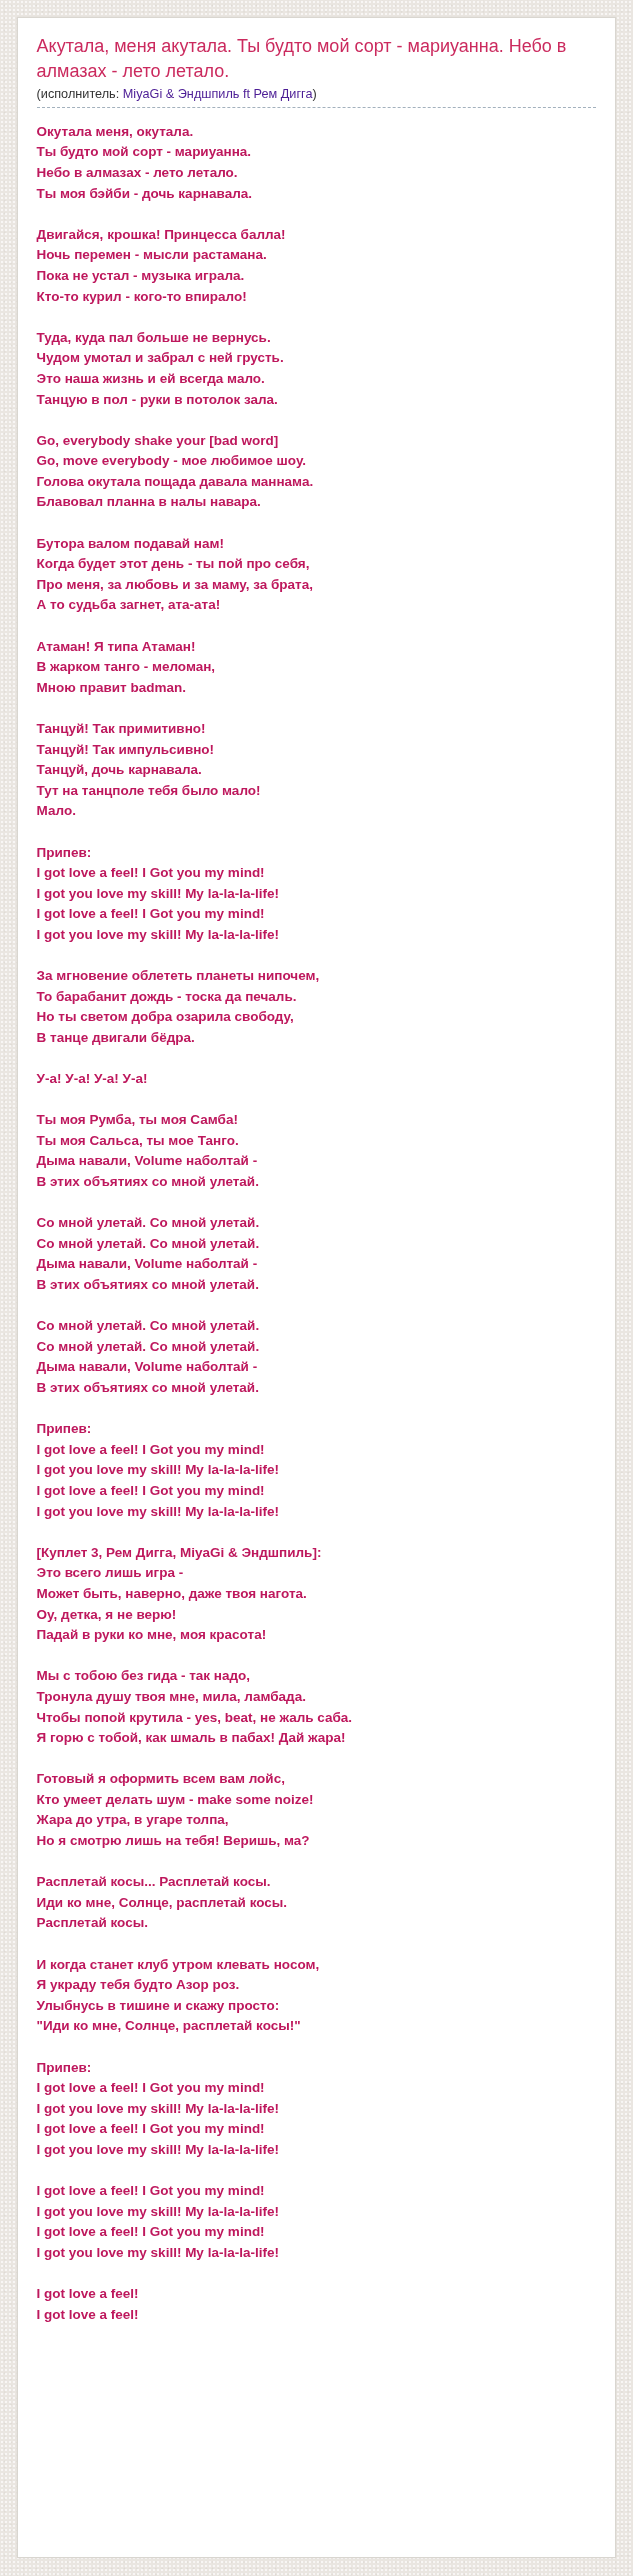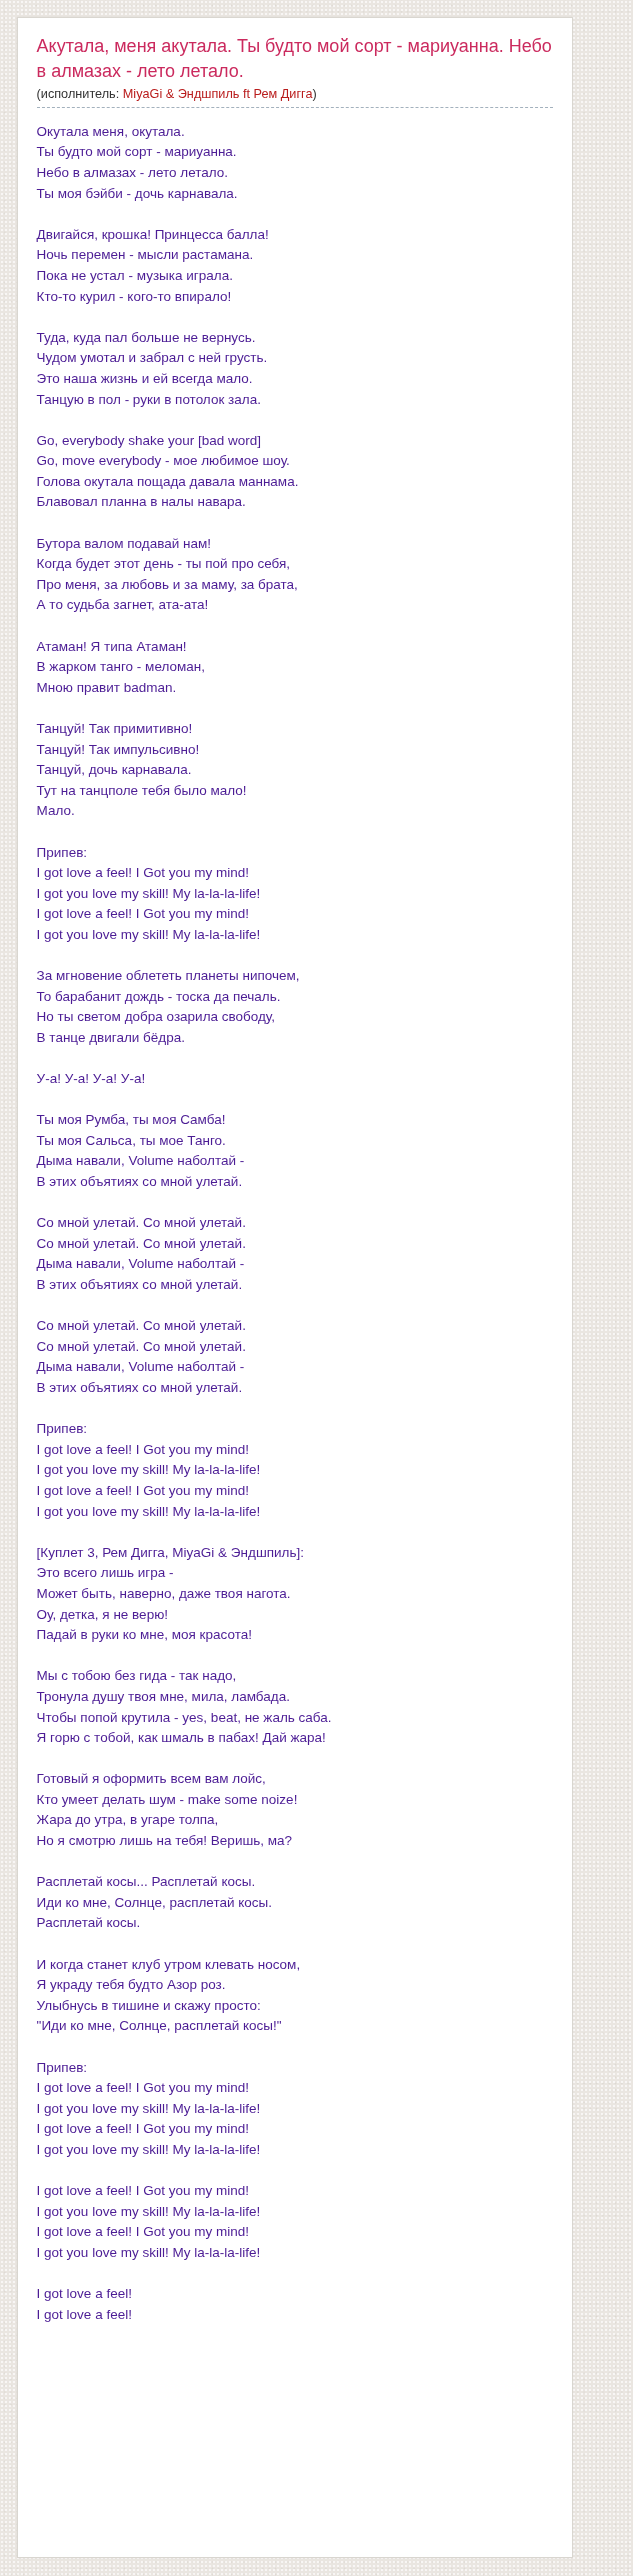--- a/index.html
+++ b/index.html
@@ -16,21 +16,21 @@
     background-image:
       radial-gradient(rgba(255,255,255,0.65) 0.8px, transparent 1px),
       radial-gradient(rgba(176,170,162,0.22) 0.8px, transparent 1px);
     background-size: 4px 4px, 6.3px 6.3px;
     background-position: 0 0, 1.6px 2.4px;
   }
   .card {
     position: absolute;
     left: 16.6px;
     top: 17.4px;
-    width: 556px;
+    width: 599px;
     height: 2541px;
     box-sizing: border-box;
     background: #ffffff;
     border: 0.8px solid #d9d6d0;
     box-shadow: 0 0 2.4px rgba(0,0,0,0.05);
     padding: 16px 19px 0 19px;
   }
   h1.title {
     margin: 0;
     font-size: 18px;
@@ -40,29 +40,30 @@
   }
   .artist-line {
     margin: 2.4px 0 0 0;
     font-size: 12.7px;
     line-height: 16px;
     color: #333333;
     padding-bottom: 5.5px;
     border-bottom: 0.8px dashed #a3b1bd;
   }
   .artist-line .artist-link {
-    color: #b91c1c;
+    color: #4c1d95;
     text-decoration: none;
     cursor: pointer;
   }
   .lyrics {
     margin-top: 13.5px;
     font-size: 13.5px;
     line-height: 20.6px;
-    color: #4c1d95;
+    color: #be185d;
+    font-weight: bold;
   }
   .stanza {
     white-space: pre-line;
     margin: 0 0 20.6px 0;
   }
   .stanza:last-child {
     margin-bottom: 6px;
   }
 </style>
 </head>

